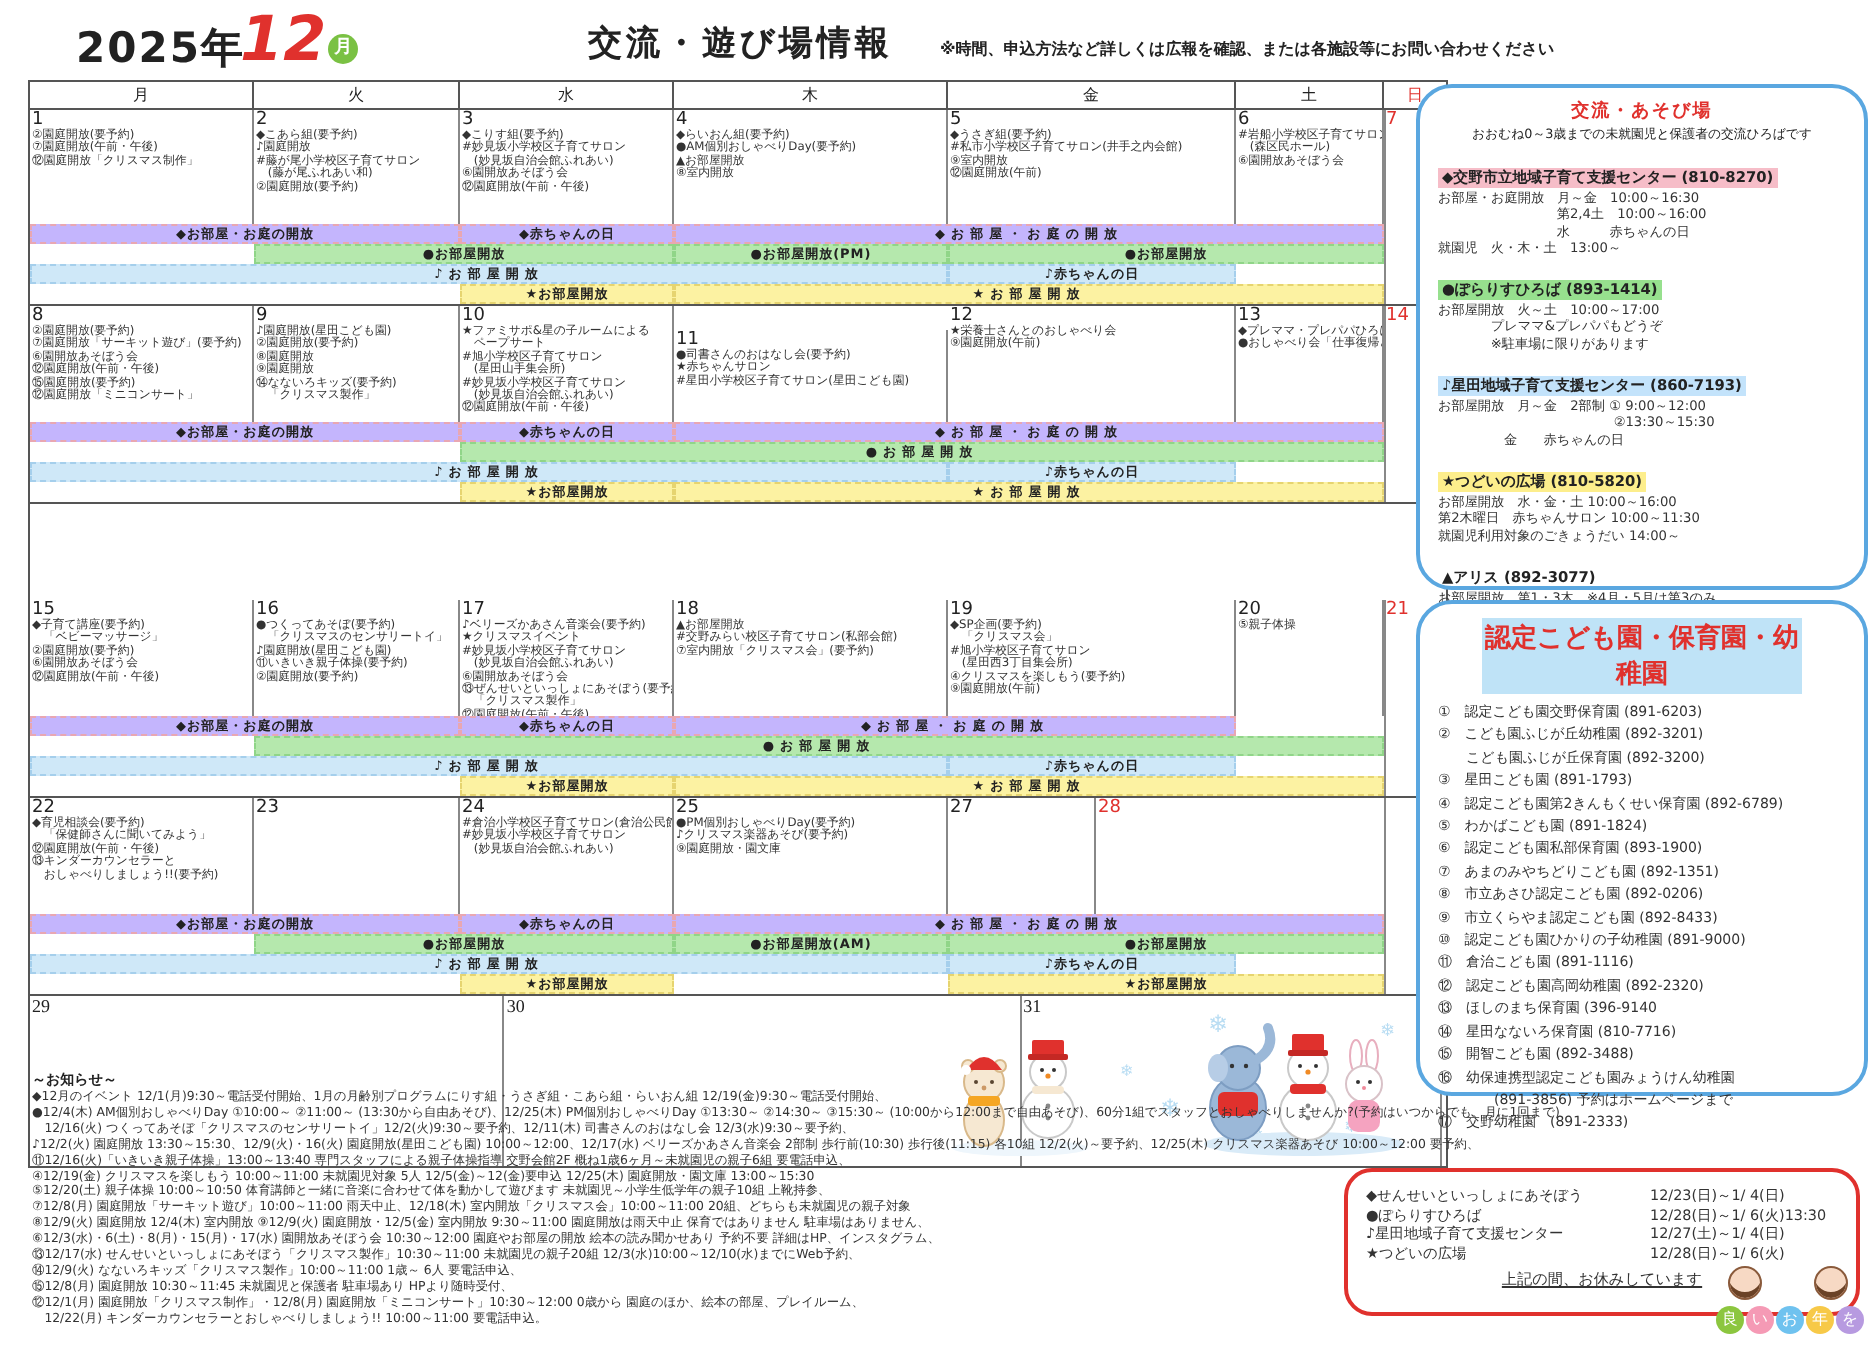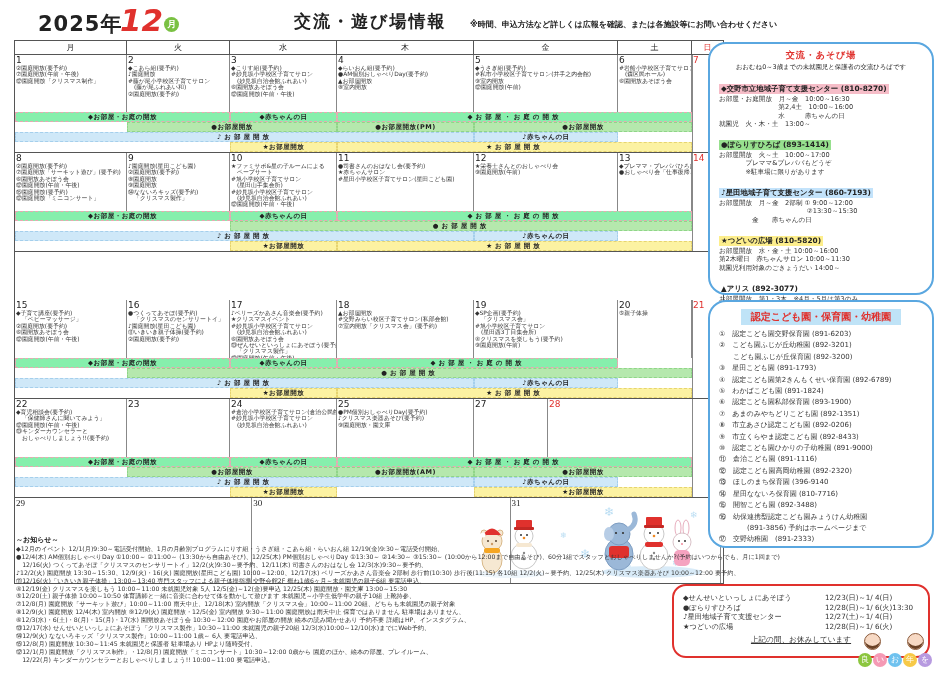--- a/index.html
+++ b/index.html
@@ -22,38 +22,38 @@
   .week:last-child{border-bottom:none;}
   .cells{display:flex;}
   .cell{box-sizing:border-box;border-right:1px solid #888;padding:0 1px;overflow:hidden;}
   .cell:last-child{border-right:none;}
   .dnum{font-size:9px;line-height:10px;}
   .dnum.red{color:#e0312d;}
   .ev{font-size:5.9px;line-height:6.4px;color:#333;white-space:pre;}
   .band{position:relative;height:10px;}
   .seg{position:absolute;top:0;height:10px;box-sizing:border-box;font-size:6.5px;font-weight:bold;
        line-height:9px;text-align:center;color:#222;overflow:hidden;white-space:nowrap;}
-  .c-pink{background:#86efac;border:1px dashed #e9a7b2;}
+  .c-pink{background:#c4b5fd;border:1px dashed #e9a7b2;}
   .c-green{background:#b5e8ad;border:1px dashed #90d588;}
   .c-blue{background:#cfe8f8;border:1px dashed #a5cfec;}
   .c-yellow{background:#fcf2a2;border:1px dashed #e6d470;}
   .sun-line{position:absolute;top:0;bottom:0;left:677px;width:0;border-left:1px solid #888;}
   .snow-art{position:absolute;right:6px;top:2px;}
   
   .bluebox{position:absolute;box-sizing:border-box;border:2px solid #5aa7e0;border-radius:18px;
            background:#fff;padding:5px 9px;}
   .box1{left:708px;top:42px;width:226px;height:253px;}
   .box2{left:708px;top:300px;width:226px;height:248px;}
   .box1-title{color:#e0312d;font-weight:bold;font-size:9px;text-align:center;letter-spacing:1px;}
   .box1-sub{font-size:6.4px;text-align:center;margin-top:1px;}
   .entry{margin-top:4px;}
   .entry-name{font-size:7.4px;font-weight:bold;display:inline-block;padding:0 2px;}
   .entry-line{font-size:6.6px;line-height:8.3px;white-space:pre;color:#333;}
   .box2-title{display:block;width:78%;margin:2px auto 4px;background:#bfe3f7;color:#e0312d;
-              font-weight:bold;font-size:10px;text-align:center;padding:1px 0;}
+              font-weight:bold;font-size:13px;text-align:center;padding:1px 0;}
   .box2-item{font-size:7px;line-height:11.4px;white-space:pre;color:#333;}
   
   .notices{position:absolute;left:16px;top:535px;width:918px;}
   .notices-title{font-size:7px;font-weight:bold;}
   .nline{font-size:6.2px;line-height:7.9px;white-space:pre;color:#333;}
   
   .redbox{position:absolute;left:672px;top:584px;width:258px;height:74px;box-sizing:border-box;
           border:2px solid #e0312d;border-radius:14px;padding:7px 9px 3px;background:#fff;}
   .rrow{display:flex;font-size:7.2px;line-height:9.6px;color:#333;}
   .rname{width:142px;}
@@ -177,21 +177,21 @@
           <div class="cell" style="width: 107px;">
             <div class="dnum">10</div>
             <div class="ev">★ファミサポ&amp;星の子ルームによる</div>
             <div class="ev">　ペープサート</div>
             <div class="ev">#旭小学校区子育てサロン</div>
             <div class="ev">　(星田山手集会所)</div>
             <div class="ev">#妙見坂小学校区子育てサロン</div>
             <div class="ev">　(妙見坂自治会館ふれあい)</div>
             <div class="ev">⑫園庭開放(午前・午後)</div>
           </div>
-          <div class="cell" style="width: 137px;">
+          <div class="cell" style="width: 137px; margin-top: 12px;">
             <div class="dnum">11</div>
             <div class="ev">●司書さんのおはなし会(要予約)</div>
             <div class="ev">★赤ちゃんサロン</div>
             <div class="ev">#星田小学校区子育てサロン(星田こども園)</div>
           </div>
           <div class="cell" style="width: 144px;">
             <div class="dnum">12</div>
             <div class="ev">★栄養士さんとのおしゃべり会</div>
             <div class="ev">⑨園庭開放(午前)</div>
           </div>

